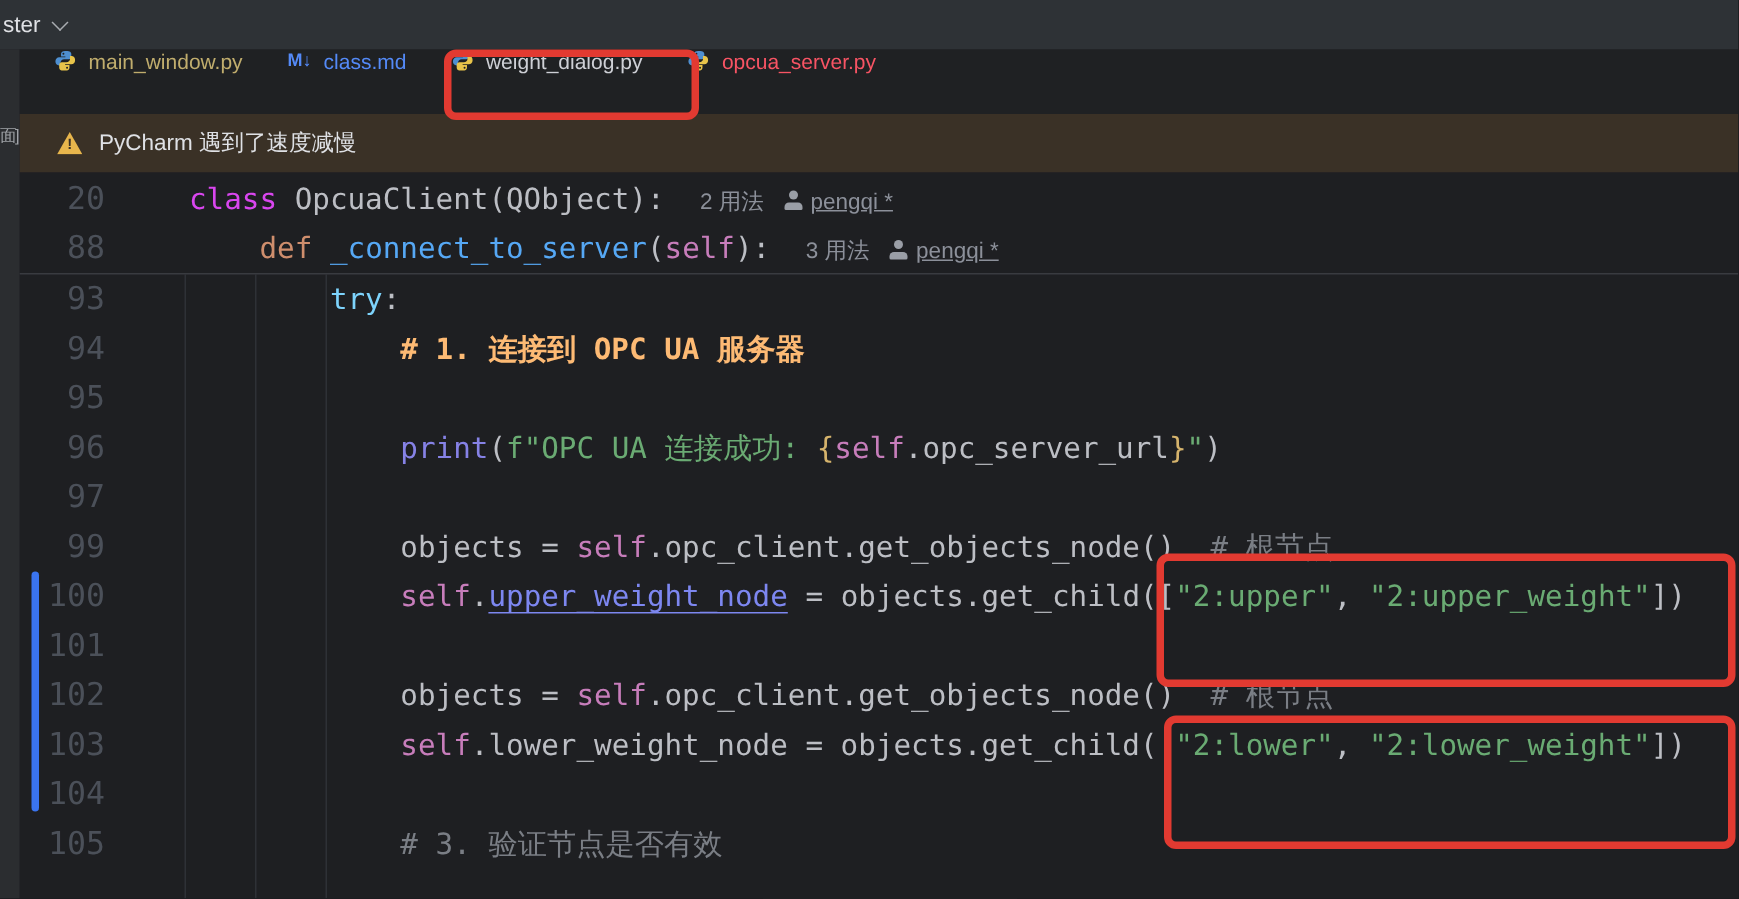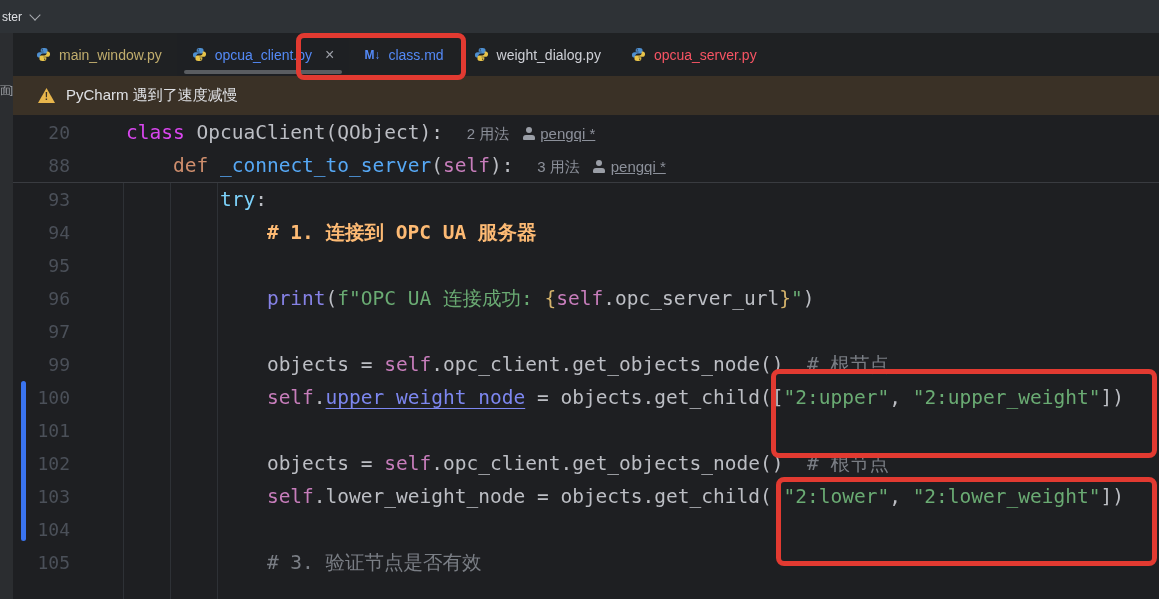--- a/index.html
+++ b/index.html
@@ -1,34 +1,34 @@
 <!DOCTYPE html>
 <html><head>
 <meta charset="utf-8">
 <style>
   html,body{margin:0;padding:0;background:#1e1f22;}
   #app{position:relative;width:1159px;height:599px;overflow:hidden;background:#1e1f22;
        font-family:"Liberation Sans",sans-serif;}
 
   
   .topbar{position:absolute;top:0;left:0;width:1159px;height:33px;background:#2e3236;
-          display:flex;align-items:center;color:#dfe1e5;font-size:12px;}
+          display:flex;align-items:center;color:#dfe1e5;font-size:15px;}
   .branch{display:flex;align-items:center;gap:9px;padding-left:2px;cursor:default;}
   .chev{display:inline-block;width:7px;height:7px;border-right:1.5px solid #a8abb0;
         border-bottom:1.5px solid #a8abb0;transform:rotate(45deg);margin-top:-4px;}
 
   
   .strip{position:absolute;top:33px;left:0;width:13px;height:566px;background:#2b2d30;z-index:6;}
   .strip-label{position:absolute;top:50px;left:0;width:16px;color:#a0a3a8;font-size:11px;
                letter-spacing:-1px;overflow:hidden;white-space:nowrap;}
 
   
   .tabbar{position:absolute;top:33px;left:13px;width:1146px;height:43px;background:#1f2123;
           display:flex;padding-left:8px;box-sizing:border-box;}
-  .tab{display:flex;align-items:center;gap:8px;padding:0 15px;font-size:14px;position:relative;
+  .tab{display:flex;gap:8px;padding:0 15px;font-size:14px;position:relative;
        height:43px;cursor:default;}
   .tab .close{color:#9da0a8;font-size:16px;line-height:16px;margin-left:5px;}
   .tab.selected{background:#1e2023;}
   .tab.selected::after{content:"";position:absolute;left:7px;right:7px;bottom:2px;height:4px;
        background:#5a5d61;border-radius:2px;}
   .pyicon{width:15px;height:15px;flex:none;display:inline-flex;}
   .mdicon{color:#548af7;font-weight:bold;font-size:12px;flex:none;}
 
   
   .banner{position:absolute;top:76px;left:13px;width:1146px;height:39px;background:#3a3126;
@@ -39,21 +39,21 @@
   .warn-icon::after{content:"!";position:absolute;left:0;right:0;bottom:0;text-align:center;
           font-size:10px;font-weight:bold;color:#3a3126;line-height:13px;}
 
   
   .editor{position:absolute;top:115px;left:13px;width:1146px;height:484px;background:#1e1f22;
           font-family:"DejaVu Sans Mono","Liberation Mono",monospace;font-size:19.5px;
           color:#bcbec4;padding-top:1px;box-sizing:border-box;}
   .guide{position:absolute;top:67px;bottom:0;width:1px;background:#2e3136;z-index:0;}
   .sticky{border-bottom:1px solid #393b40;position:relative;z-index:1;background:#1e1f22;}
   .row{height:33px;line-height:33px;display:flex;white-space:pre;position:relative;z-index:1;}
-  .ln{width:57px;flex:none;text-align:right;font-size:18px;color:#4b5059;}
+  .ln{width:57px;flex:none;text-align:right;font-size:21px;color:#4b5059;}
   .code{padding-left:56px;}
   .u{text-decoration:underline;text-underline-offset:4px;}
   .hint{font-family:"Liberation Sans",sans-serif;font-size:15px;color:#8c909a;margin-left:12px;}
   .hint.author{margin-left:0;text-decoration:underline;}
   .person-icon{display:inline-block;width:13px;height:13px;position:relative;
                margin:0 5px 0 13px;vertical-align:-1px;}
   .person-icon::before{content:"";position:absolute;top:0;left:3.5px;width:6px;height:6px;
                border-radius:50%;background:#9a9ea6;}
   .person-icon::after{content:"";position:absolute;bottom:0;left:.5px;width:12px;height:5px;
                border-radius:3px 3px 1px 1px;background:#9a9ea6;}
@@ -82,30 +82,20 @@
 
   <div class="tabbar">
       <div class="tab">
         <span class="pyicon">
           <svg width="15" height="15" viewBox="0 0 16 16">
             <path fill="#4e8fd0" d="M7.9 1C6.2 1 5 1.8 5 3.1V5h3.1v.5H3.7C2.2 5.5 1 6.7 1 8.4c0 1.8 1.1 2.9 2.6 2.9h1V9.5C4.6 8.1 5.8 7 7.2 7h3.2c1.1 0 1.9-.9 1.9-2V3.1C12.3 1.8 11.1 1 9.4 1Zm-1.2 1.3a.7.7 0 1 1 0 1.4.7.7 0 0 1 0-1.4Z"></path>
             <path fill="#e8c44a" d="M8.1 15c1.7 0 2.9-.8 2.9-2.1V11H7.9v-.5h4.4c1.5 0 2.7-1.2 2.7-2.9 0-1.8-1.1-2.9-2.6-2.9h-1v1.8c0 1.4-1.2 2.5-2.6 2.5H5.6c-1.1 0-1.9.9-1.9 2v1.9C3.7 14.2 4.9 15 6.6 15Zm1.2-1.3a.7.7 0 1 1 0-1.4.7.7 0 0 1 0 1.4Z"></path>
           </svg>
         </span>
         <span style="color: rgb(192, 173, 109);">main_window.py</span>
-      </div>
-      <div class="tab selected">
-        <span class="pyicon">
-          <svg width="15" height="15" viewBox="0 0 16 16">
-            <path fill="#4e8fd0" d="M7.9 1C6.2 1 5 1.8 5 3.1V5h3.1v.5H3.7C2.2 5.5 1 6.7 1 8.4c0 1.8 1.1 2.9 2.6 2.9h1V9.5C4.6 8.1 5.8 7 7.2 7h3.2c1.1 0 1.9-.9 1.9-2V3.1C12.3 1.8 11.1 1 9.4 1Zm-1.2 1.3a.7.7 0 1 1 0 1.4.7.7 0 0 1 0-1.4Z"></path>
-            <path fill="#e8c44a" d="M8.1 15c1.7 0 2.9-.8 2.9-2.1V11H7.9v-.5h4.4c1.5 0 2.7-1.2 2.7-2.9 0-1.8-1.1-2.9-2.6-2.9h-1v1.8c0 1.4-1.2 2.5-2.6 2.5H5.6c-1.1 0-1.9.9-1.9 2v1.9C3.7 14.2 4.9 15 6.6 15Zm1.2-1.3a.7.7 0 1 1 0-1.4.7.7 0 0 1 0 1.4Z"></path>
-          </svg>
-        </span>
-        <span style="color: rgb(84, 138, 247);">opcua_client.py</span>
-        <span class="close">×</span>
       </div>
       <div class="tab">
         <span class="mdicon">M↓</span>
         <span style="color: rgb(84, 138, 247);">class.md</span>
       </div>
       <div class="tab">
         <span class="pyicon">
           <svg width="15" height="15" viewBox="0 0 16 16">
             <path fill="#4e8fd0" d="M7.9 1C6.2 1 5 1.8 5 3.1V5h3.1v.5H3.7C2.2 5.5 1 6.7 1 8.4c0 1.8 1.1 2.9 2.6 2.9h1V9.5C4.6 8.1 5.8 7 7.2 7h3.2c1.1 0 1.9-.9 1.9-2V3.1C12.3 1.8 11.1 1 9.4 1Zm-1.2 1.3a.7.7 0 1 1 0 1.4.7.7 0 0 1 0-1.4Z"></path>
             <path fill="#e8c44a" d="M8.1 15c1.7 0 2.9-.8 2.9-2.1V11H7.9v-.5h4.4c1.5 0 2.7-1.2 2.7-2.9 0-1.8-1.1-2.9-2.6-2.9h-1v1.8c0 1.4-1.2 2.5-2.6 2.5H5.6c-1.1 0-1.9.9-1.9 2v1.9C3.7 14.2 4.9 15 6.6 15Zm1.2-1.3a.7.7 0 1 1 0-1.4.7.7 0 0 1 0 1.4Z"></path>

